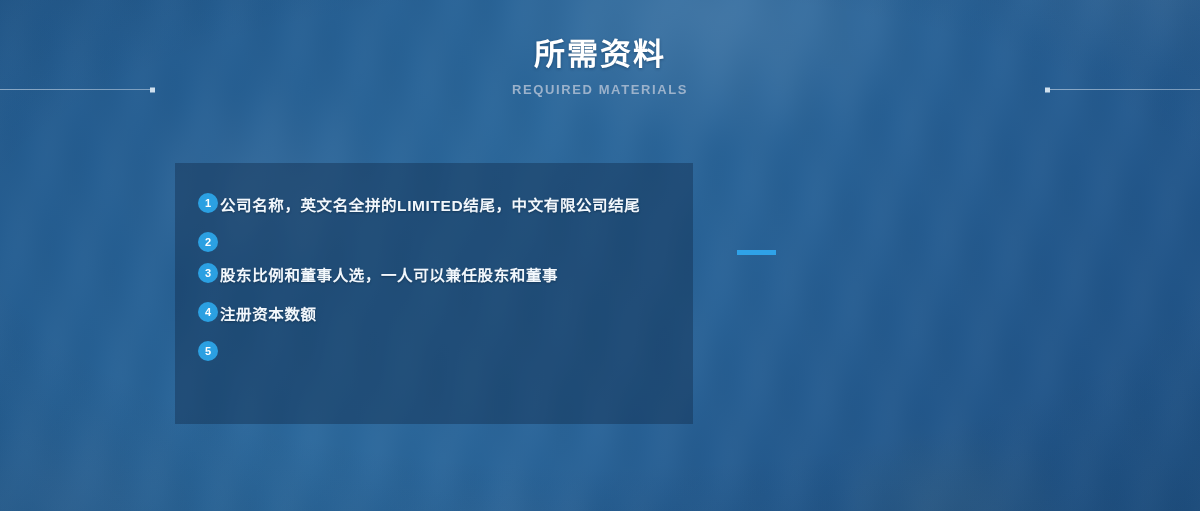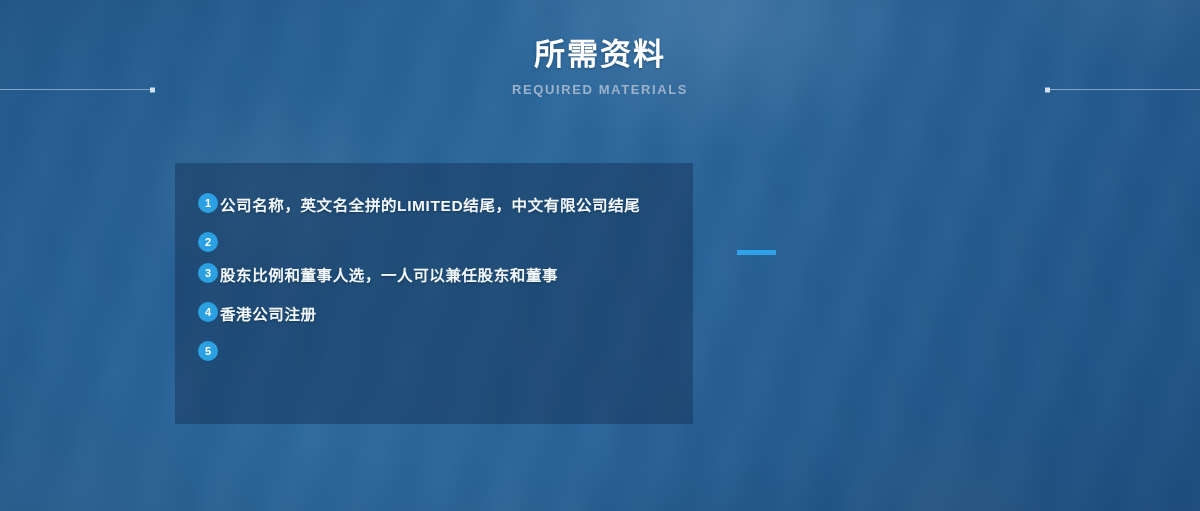--- a/index.html
+++ b/index.html
@@ -207,21 +207,21 @@
         <span class="badge">2</span>
       </li>
 
       <li class="list-item">
         <span class="badge">3</span>
         <span class="item-text">股东比例和董事人选，一人可以兼任股东和董事</span>
       </li>
 
       <li class="list-item">
         <span class="badge">4</span>
-        <span class="item-text">香港公司注册</span>
+        <span class="item-text">注册资本数额</span>
       </li>
 
       <li class="list-item">
         <span class="badge">5</span>
       </li>
 
     </ul>
   </div>
 
   <div class="headline">

